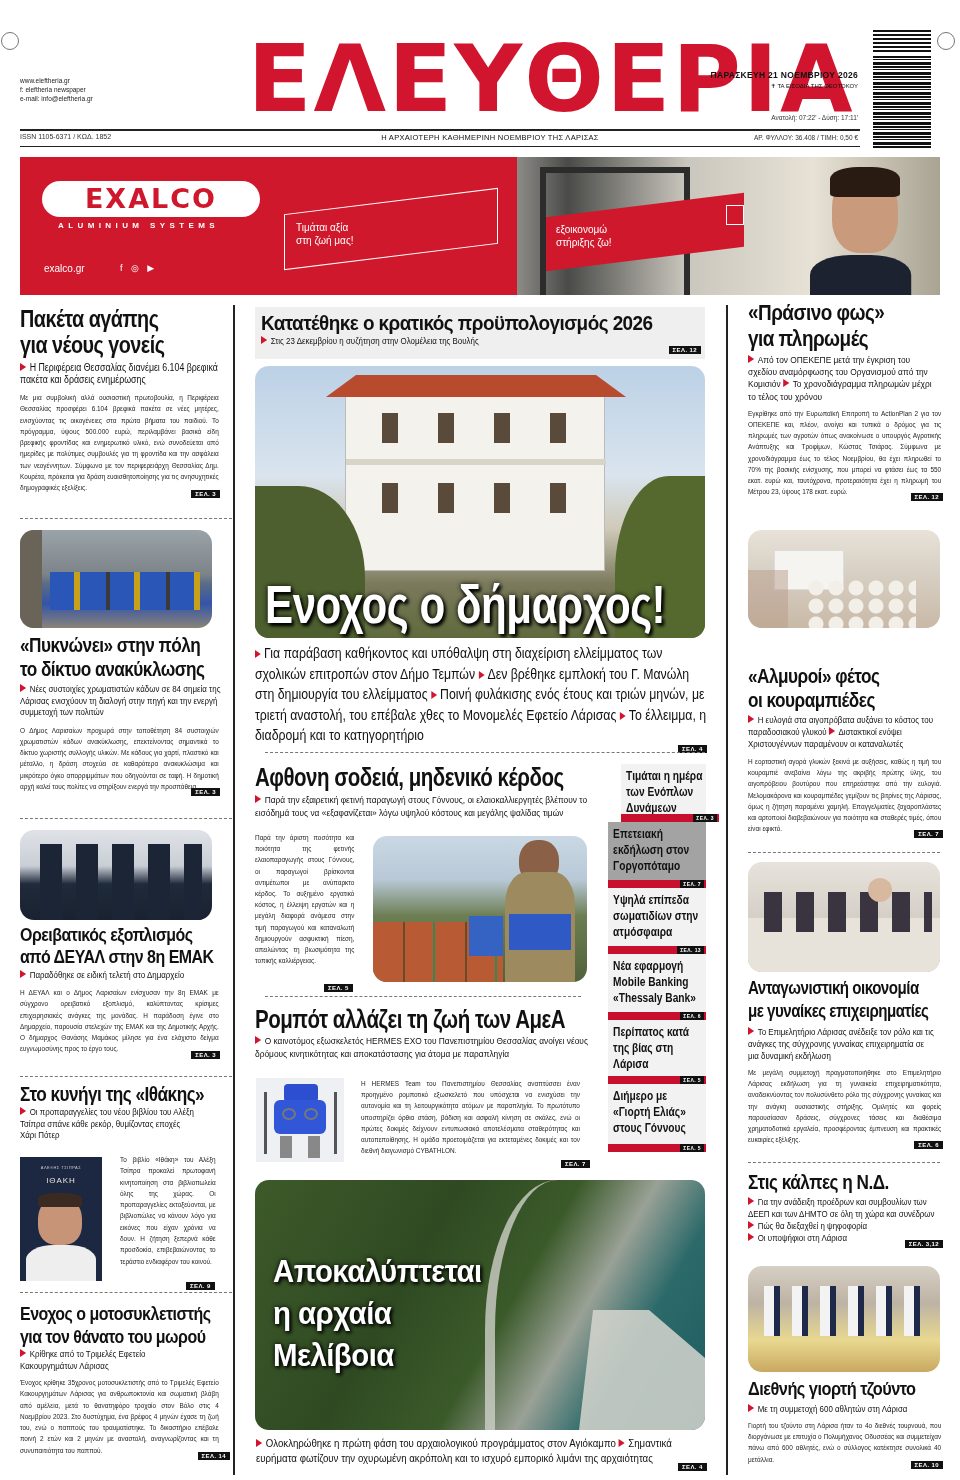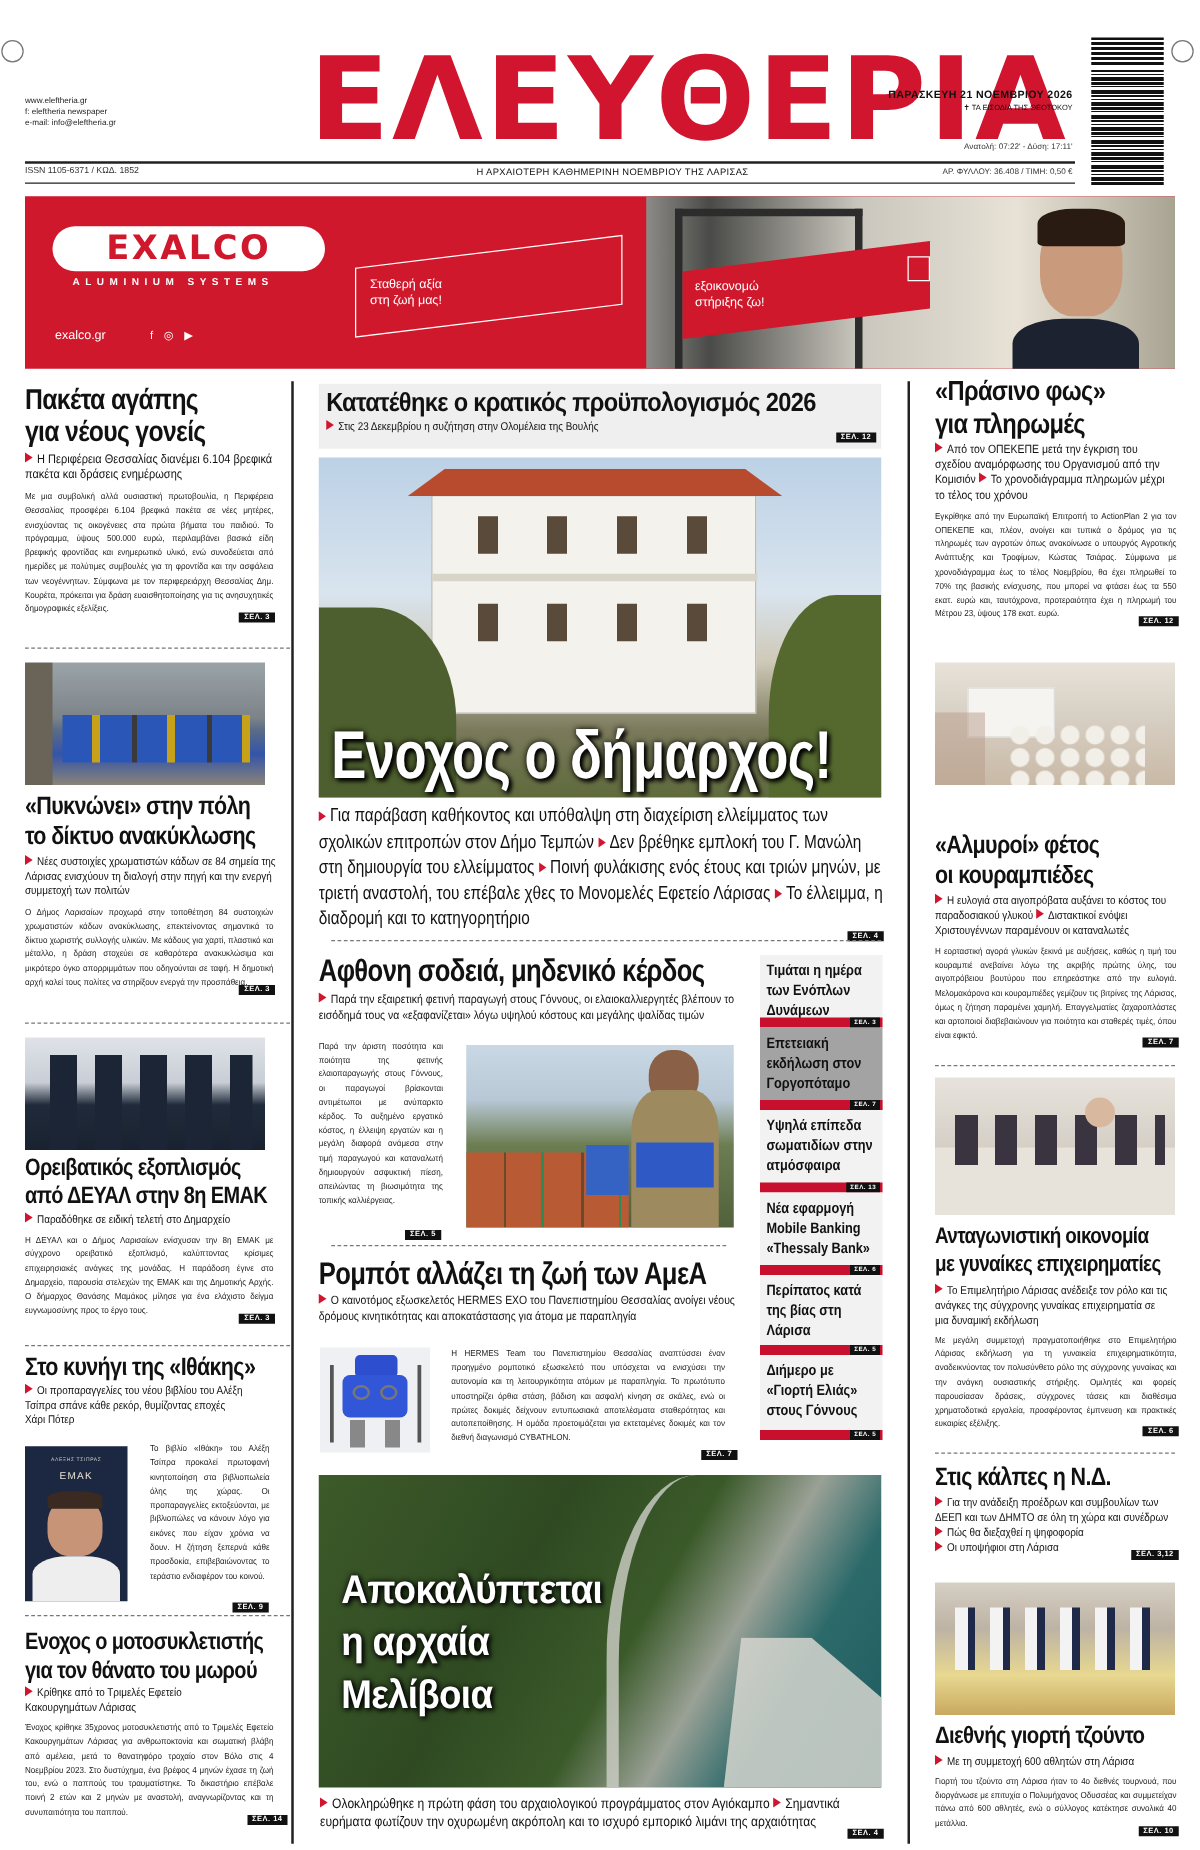--- a/index.html
+++ b/index.html
@@ -38,21 +38,21 @@
   .ad-slogan2 { position: absolute; left: 536px; top: 66px; color: #fff; font-size: 10px; line-height: 13px; }
   .ad-tag { position: absolute; left: 706px; top: 48px; width: 18px; height: 20px; border: 1.5px solid #fff; }
   
   .vline { width: 2px; background: #222; }
   .dash { height: 0; border-top: 1px dashed #777; }
   .hl { font-family: "Liberation Sans", sans-serif; font-weight: bold; letter-spacing: -0.6px; transform-origin: left top; color: #111; }
   .sub { font-size: 10.5px; line-height: 13.5px; color: #111; transform: scaleX(0.88); transform-origin: left top; }
   .body { font-size: 7.4px; line-height: 11.4px; color: #222; text-align: justify; transform: scaleX(0.92); transform-origin: left top; }
   .tri { display: inline-block; width: 0; height: 0; border-left: 7px solid #d2152f; border-top: 4px solid transparent; border-bottom: 4px solid transparent; margin-right: 4px; vertical-align: 0px; }
   .sel { display: inline-block; background: #111; color: #fff; font-size: 6px; font-weight: bold; padding: 1px 4px; letter-spacing: 0.4px; }
-  .photo { overflow: hidden; }
+  .photo { overflow: hidden; border-radius: 14px; }
   .brief-t { font-weight: bold; font-size: 12px; line-height: 16px; padding: 4px 4px 3px 6px; transform: scaleX(0.85); transform-origin: left top; width: 115px; }
   .brief-bar { height: 8px; background: #c8102e; position: relative; }
   .brief-bar .sel { position: absolute; right: 2px; top: 0px; font-size: 5px; padding: 0 3px; line-height: 8px; }
 </style>
 </head>
 <body>
 
 <div class="abs regmark" style="left:1px;top:32px;"></div>
 <div class="abs regmark" style="left:937px;top:32px;"></div>
 
@@ -82,21 +82,21 @@
       <div class="body"></div>
       <div class="head"></div>
       <div class="hair"></div>
     </div>
   <div class="ad-logo">EXALCO</div>
   <div class="ad-sub">ALUMINIUM SYSTEMS</div>
   <div class="ad-url">exalco.gr</div>
   <div class="ad-social">f ◎ ▶</div>
   <div class="ad-box1"></div>
   <div class="ad-slogan1">
-      <div>Σταθερή αξία</div>
+      <div>Τιμάται αξία</div>
       <div>στη ζωή μας!</div>
     </div>
   <div class="ad-box2"></div>
   <div class="ad-slogan2">
       <div>εξοικονομώ</div>
       <div>στήριξης ζω!</div>
     </div>
   <div class="ad-tag"></div>
 </div>
 
@@ -139,21 +139,21 @@
   <div class="body" style="margin-top:6px;width:216px;font-size:7px;line-height:11.3px;"><span>Η ΔΕΥΑΛ και ο Δήμος Λαρισαίων ενίσχυσαν την 8η ΕΜΑΚ με σύγχρονο ορειβατικό εξοπλισμό, καλύπτοντας κρίσιμες επιχειρησιακές ανάγκες της μονάδας. Η παράδοση έγινε στο Δημαρχείο, παρουσία στελεχών της ΕΜΑΚ και της Δημοτικής Αρχής. Ο δήμαρχος Θανάσης Μαμάκος μίλησε για ένα ελάχιστο δείγμα ευγνωμοσύνης προς το έργο τους.</span></div>
   <div style="text-align:right;margin-top:-12px;"><span class="sel">ΣΕΛ. 3</span></div>
 </div>
 <div class="abs dash" style="left:20px;top:1076px;width:212px;"></div>
 <div class="abs" style="left:20px;top:1082px;width:210px;">
   <div class="hl" style="font-size:20px;line-height:24px;transform:scaleX(0.86);width:240px;">Στο κυνήγι της «Ιθάκης»</div>
   <div class="sub" style="margin-top:1px;font-size:9px;line-height:11.5px;width:200px;"><span class="tri"></span><span>Οι προπαραγγελίες του νέου βιβλίου του Αλέξη Τσίπρα σπάνε κάθε ρεκόρ, θυμίζοντας εποχές Χάρι Πότερ</span></div>
 </div>
 <div class="abs" style="left:20px;top:1157px;width:82px;height:124px;background:#1c2742;">
   <div style="color:#ccc;font-size:4px;text-align:center;margin-top:8px;letter-spacing:0.5px;">ΑΛΕΞΗΣ ΤΣΙΠΡΑΣ</div>
-  <div style="color:#e8e3d4;font-size:8px;text-align:center;margin-top:6px;letter-spacing:1px;">ΕΜΑΚ</div>
+  <div style="color:#e8e3d4;font-size:8px;text-align:center;margin-top:6px;letter-spacing:1px;">ΙΘΑΚΗ</div>
   <div style="position:absolute;left:18px;top:40px;width:44px;height:48px;background:#c89478;border-radius:45% 45% 40% 40%;"></div>
   <div style="position:absolute;left:18px;top:36px;width:44px;height:14px;background:#3a2a22;border-radius:40% 40% 10% 10%;"></div>
   <div style="position:absolute;left:6px;top:88px;width:70px;height:36px;background:#eeeeee;border-radius:40% 40% 0 0;"></div>
 </div>
 <div class="abs body" style="left:120px;top:1154px;width:104px;font-size:7px;line-height:11.3px;"><span>Το βιβλίο «Ιθάκη» του Αλέξη Τσίπρα προκαλεί πρωτοφανή κινητοποίηση στα βιβλιοπωλεία όλης της χώρας. Οι προπαραγγελίες εκτοξεύονται, με βιβλιοπώλες να κάνουν λόγο για εικόνες που είχαν χρόνια να δουν. Η ζήτηση ξεπερνά κάθε προσδοκία, επιβεβαιώνοντας το τεράστιο ενδιαφέρον του κοινού.</span></div>
 <div class="abs" style="left:186px;top:1274px;"><span class="sel">ΣΕΛ. 9</span></div>
 <div class="abs dash" style="left:20px;top:1292px;width:212px;"></div>
 <div class="abs" style="left:20px;top:1302px;width:210px;">
   <div class="hl" style="font-size:19px;line-height:23px;transform:scaleX(0.84);width:250px;">
     <div>Ενοχος ο μοτοσυκλετιστής</div>
@@ -200,21 +200,21 @@
 <div class="abs" style="left:324px;top:976px;"><span class="sel">ΣΕΛ. 5</span></div>
 <div class="abs photo" style="left:373px;top:836px;width:214px;height:146px;background:linear-gradient(180deg,#c9d8e4 0%,#b8c8d6 30%,#6c7d52 55%,#51613b 100%);">
   <div style="position:absolute;left:0;top:86px;width:130px;height:60px;background:repeating-linear-gradient(90deg,#b85a34 0 30px,#6b4a2a 30px 32px,#b85a34 32px 60px,#2f8a54 60px 62px);"></div>
   <div style="position:absolute;left:96px;top:80px;width:34px;height:40px;background:#3463c4;"></div>
   <div style="position:absolute;left:146px;top:4px;width:40px;height:44px;background:#8a6046;border-radius:45%;"></div>
   <div style="position:absolute;left:132px;top:36px;width:70px;height:110px;background:#9d8a5e;border-radius:30% 30% 0 0;"></div>
   <div style="position:absolute;left:136px;top:78px;width:62px;height:36px;background:#2f5ac6;"></div>
 </div>
 
 <div class="abs" style="left:608px;top:764px;width:98px;">
-  <div style="background:#f2f2f2;height:58px;position:relative;">
+  <div style="background:#f2f2f2;height:58px;position:relative;margin-left:13px;">
     <div class="brief-t">Τιμάται η ημέρα των Ενόπλων Δυνάμεων</div>
     <div class="brief-bar" style="position:absolute;left:0;bottom:0;width:98px;">
         <span class="sel">ΣΕΛ. 3</span>
       </div>
   </div>
   <div style="background:#a3a3a3;height:66px;position:relative;">
     <div class="brief-t">Επετειακή εκδήλωση στον Γοργοπόταμο</div>
     <div class="brief-bar" style="position:absolute;left:0;bottom:0;width:98px;">
         <span class="sel">ΣΕΛ. 7</span>
       </div>

